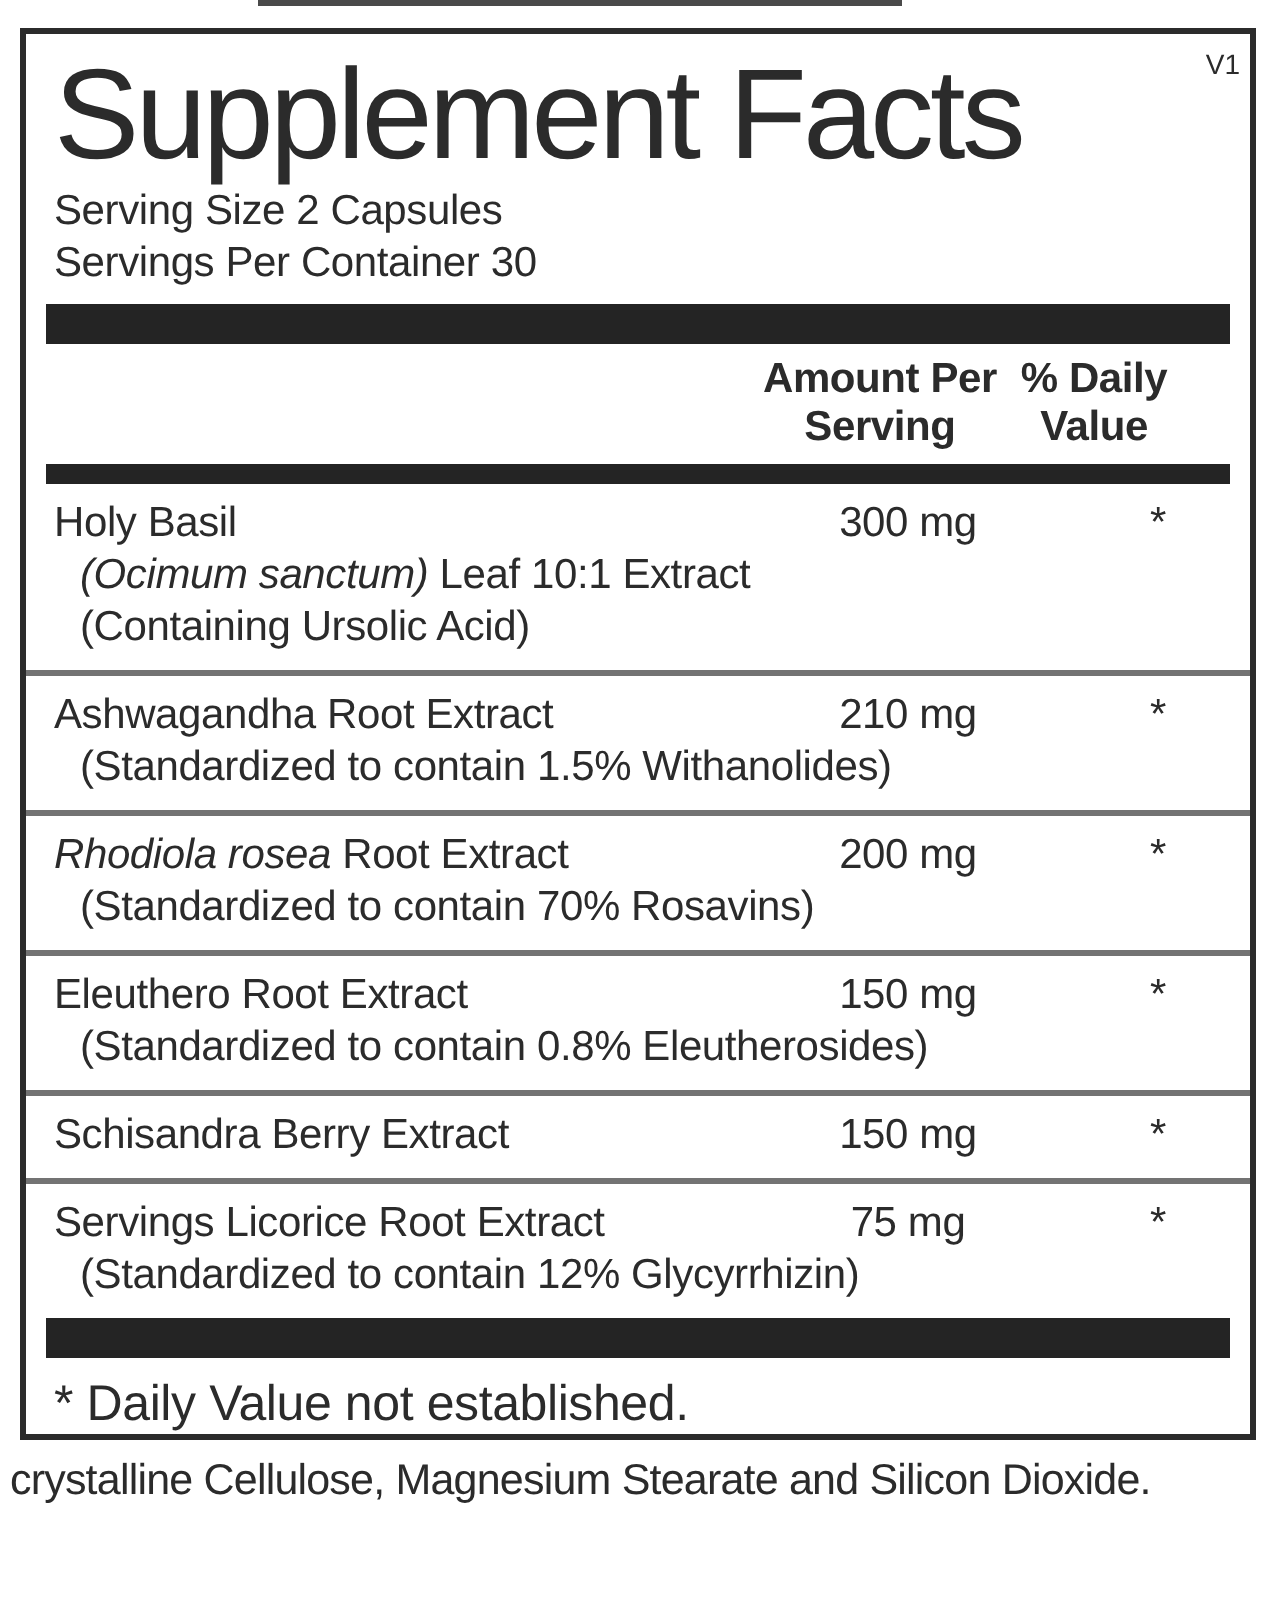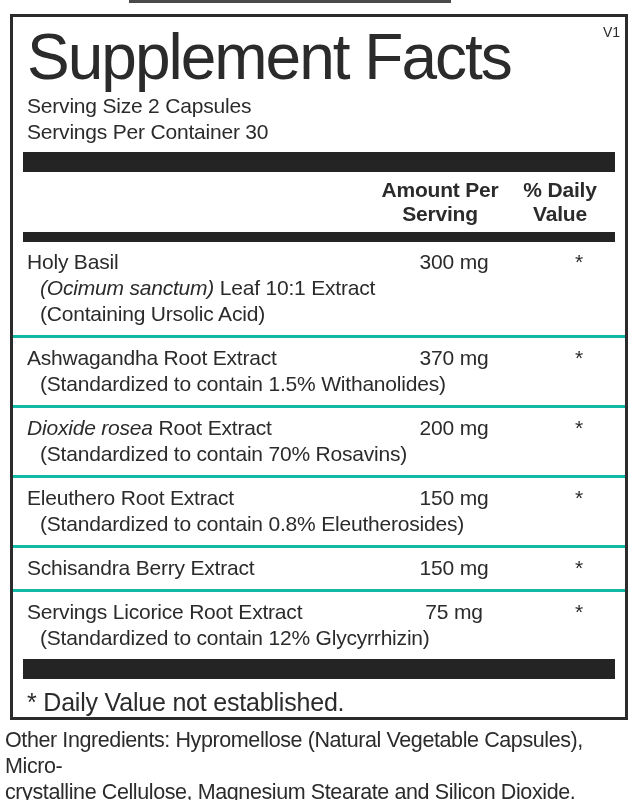--- a/index.html
+++ b/index.html
@@ -31,25 +31,25 @@
   .bar { margin: 0 10px; background: #242424; }
   .bar.thick { height: 20px; }
   .bar.thick.first { margin-top: 7px; }
   .bar.mid { height: 10px; }
   .cols-header { position: relative; height: 60px; border-radius: 28px; }
   .col-head {
     position: absolute; top: 6px; text-align: center;
     font-size: 21px; font-weight: bold; line-height: 24px;
   }
   .col-head.amount { left: 362px; width: 130px; }
-  .col-head.daily  { left: 504px; width: 86px; }
+  .col-head.daily  { left: 491px; width: 86px; }
   .row {
     position: relative;
     padding: 7px 14px 8px 14px;
-    border-bottom: 3px solid #14b8a6;
+    border-bottom: 3px solid #737373;
     font-size: 21px; line-height: 26px;
   }
   .row.last { border-bottom: none; }
   .row-line { position: relative; }
   .sub { padding-left: 13px; }
   .amt {
     position: absolute; top: 0; left: 363px; width: 128px;
     text-align: center;
   }
   .dv {
@@ -92,26 +92,26 @@
 
   <div class="bar mid"></div>
 
   <div class="row">
     <div class="row-line"><span><i></i><span>Holy Basil</span></span><span class="amt">300 mg</span><span class="dv">*</span></div>
     <div class="sub"><i>(Ocimum sanctum)</i><span> Leaf 10:1 Extract</span></div>
     <div class="sub">(Containing Ursolic Acid)</div>
   </div>
 
   <div class="row">
-    <div class="row-line"><span><i></i><span>Ashwagandha Root Extract</span></span><span class="amt">370 mg</span><span class="dv">*</span></div>
+    <div class="row-line"><span><i></i><span>Ashwagandha Root Extract</span></span><span class="amt">210 mg</span><span class="dv">*</span></div>
     <div class="sub"><i></i><span>(Standardized to contain 1.5% Withanolides)</span></div>
   </div>
 
   <div class="row">
-    <div class="row-line"><span><i>Dioxide rosea</i><span> Root Extract</span></span><span class="amt">200 mg</span><span class="dv">*</span></div>
+    <div class="row-line"><span><i>Rhodiola rosea</i><span> Root Extract</span></span><span class="amt">200 mg</span><span class="dv">*</span></div>
     <div class="sub"><i></i><span>(Standardized to contain 70% Rosavins)</span></div>
   </div>
 
   <div class="row">
     <div class="row-line"><span><i></i><span>Eleuthero Root Extract</span></span><span class="amt">150 mg</span><span class="dv">*</span></div>
     <div class="sub"><i></i><span>(Standardized to contain 0.8% Eleutherosides)</span></div>
   </div>
 
   <div class="row">
     <div class="row-line"><span><i></i><span>Schisandra Berry Extract</span></span><span class="amt">150 mg</span><span class="dv">*</span></div>
@@ -121,15 +121,14 @@
     <div class="row-line"><span><i></i><span>Servings Licorice Root Extract</span></span><span class="amt">75 mg</span><span class="dv">*</span></div>
     <div class="sub"><i></i><span>(Standardized to contain 12% Glycyrrhizin)</span></div>
   </div>
 
   <div class="bar thick"></div>
 
   <div class="footnote">* Daily Value not established.</div>
 </div>
 
 <div class="other-ingredients">
-  <div>Other Ingredients: Hypromellose (Natural Vegetable Capsules), Micro-</div>
   <div>crystalline Cellulose, Magnesium Stearate and Silicon Dioxide.</div>
 </div>
 
 </body></html>

